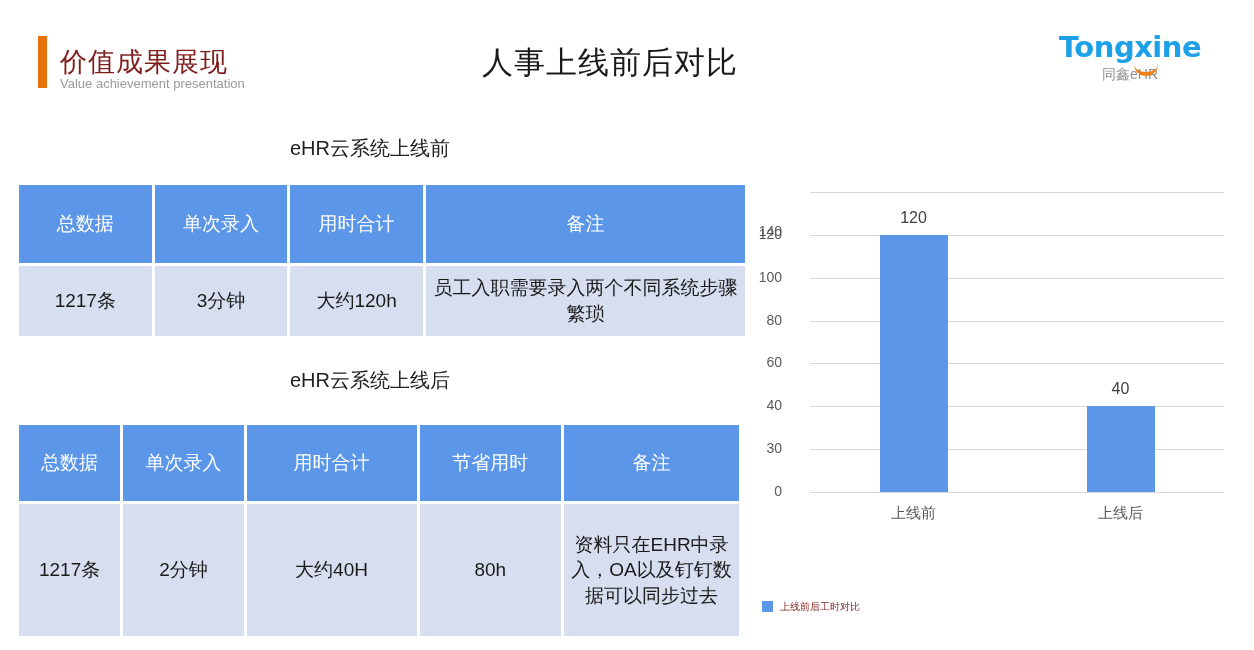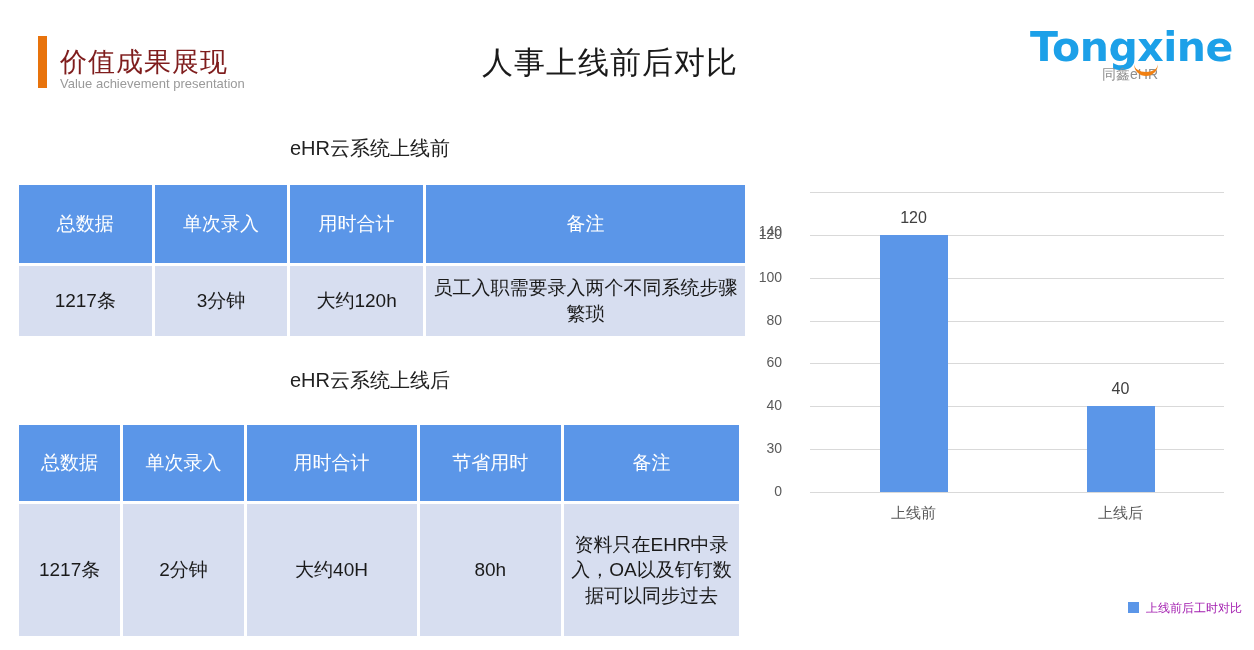--- a/index.html
+++ b/index.html
@@ -60,21 +60,21 @@
   
   #logo {
     position: absolute;
     right: 24px;
     top: 30px;
     width: 200px;
     height: 62px;
     text-align: center;
   }
   #logo-wordmark {
-    font-size: 41px;
+    font-size: 29px;
     font-weight: bold;
     color: #1CA0E8;
     letter-spacing: -0.5px;
     line-height: 34px;
     font-family: "DejaVu Sans", sans-serif;
   }
   #logo-smile {
     position: absolute;
     left: 104px;
     top: 30px;
@@ -191,23 +191,23 @@
     width: 120px;
     text-align: center;
     font-size: 15px;
     color: #5a5a5a;
   }
   #chart-legend {
     position: absolute;
     left: 0;
     top: 420px;
     width: 480px;
-    text-align: right;
-    font-size: 12px;
-    color: #a21caf;
+    text-align: left;
+    font-size: 10px;
+    color: #7f1d1d;
     white-space: nowrap;
   }
   #legend-swatch {
     display: inline-block;
     width: 11px;
     height: 11px;
     background: #5B96E8;
     margin-right: 7px;
     vertical-align: middle;
     position: relative;

